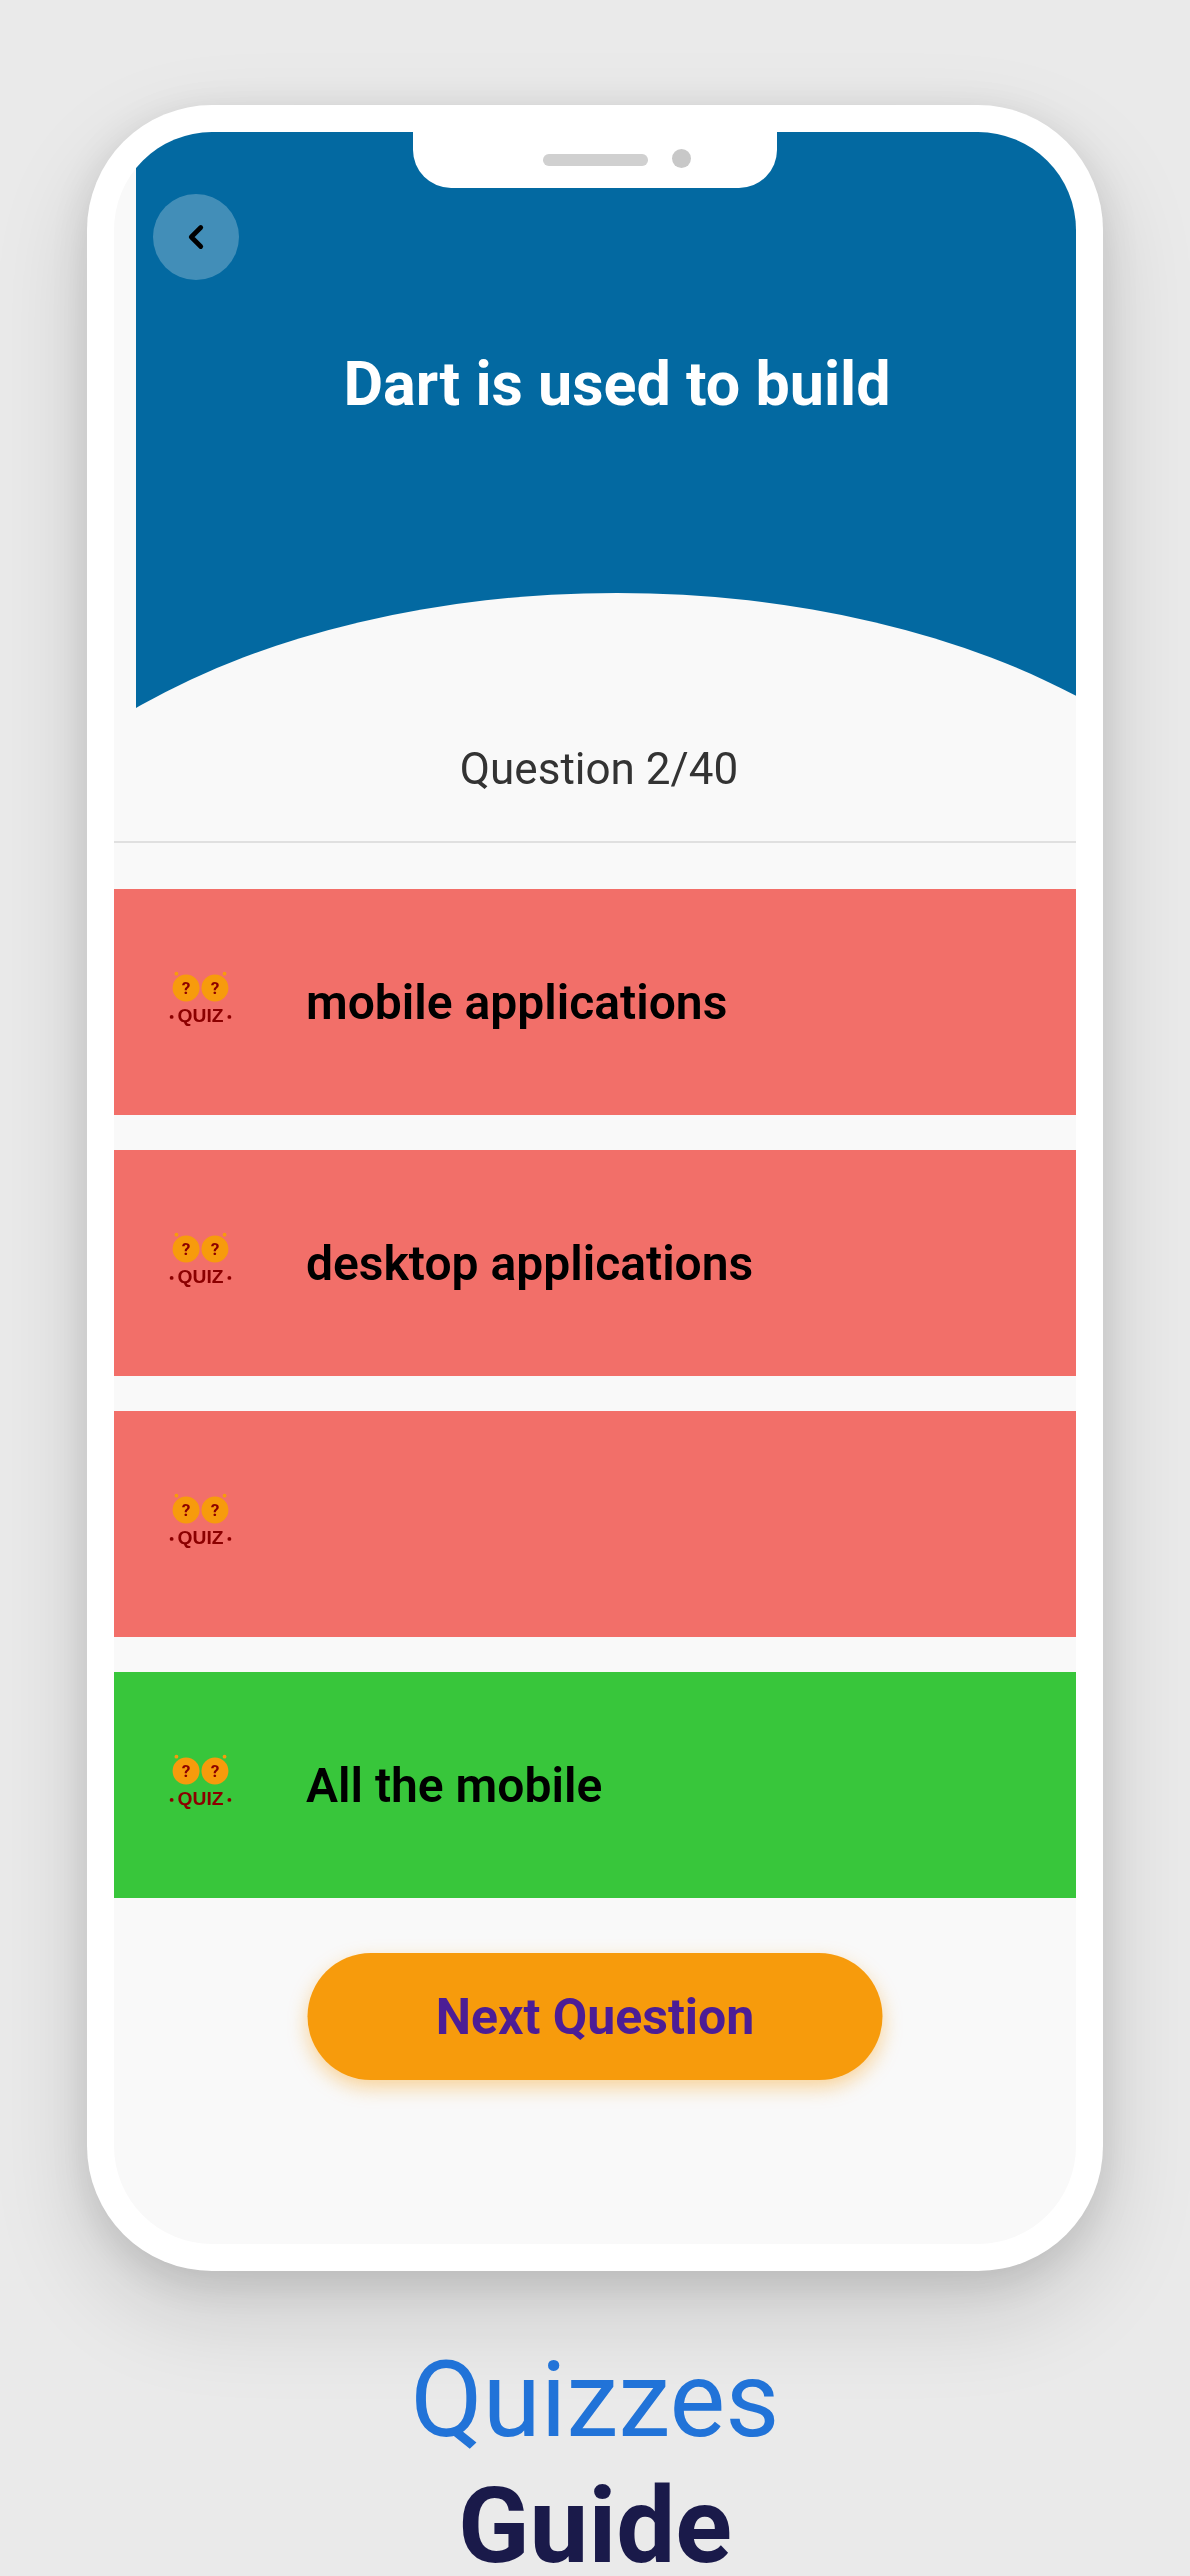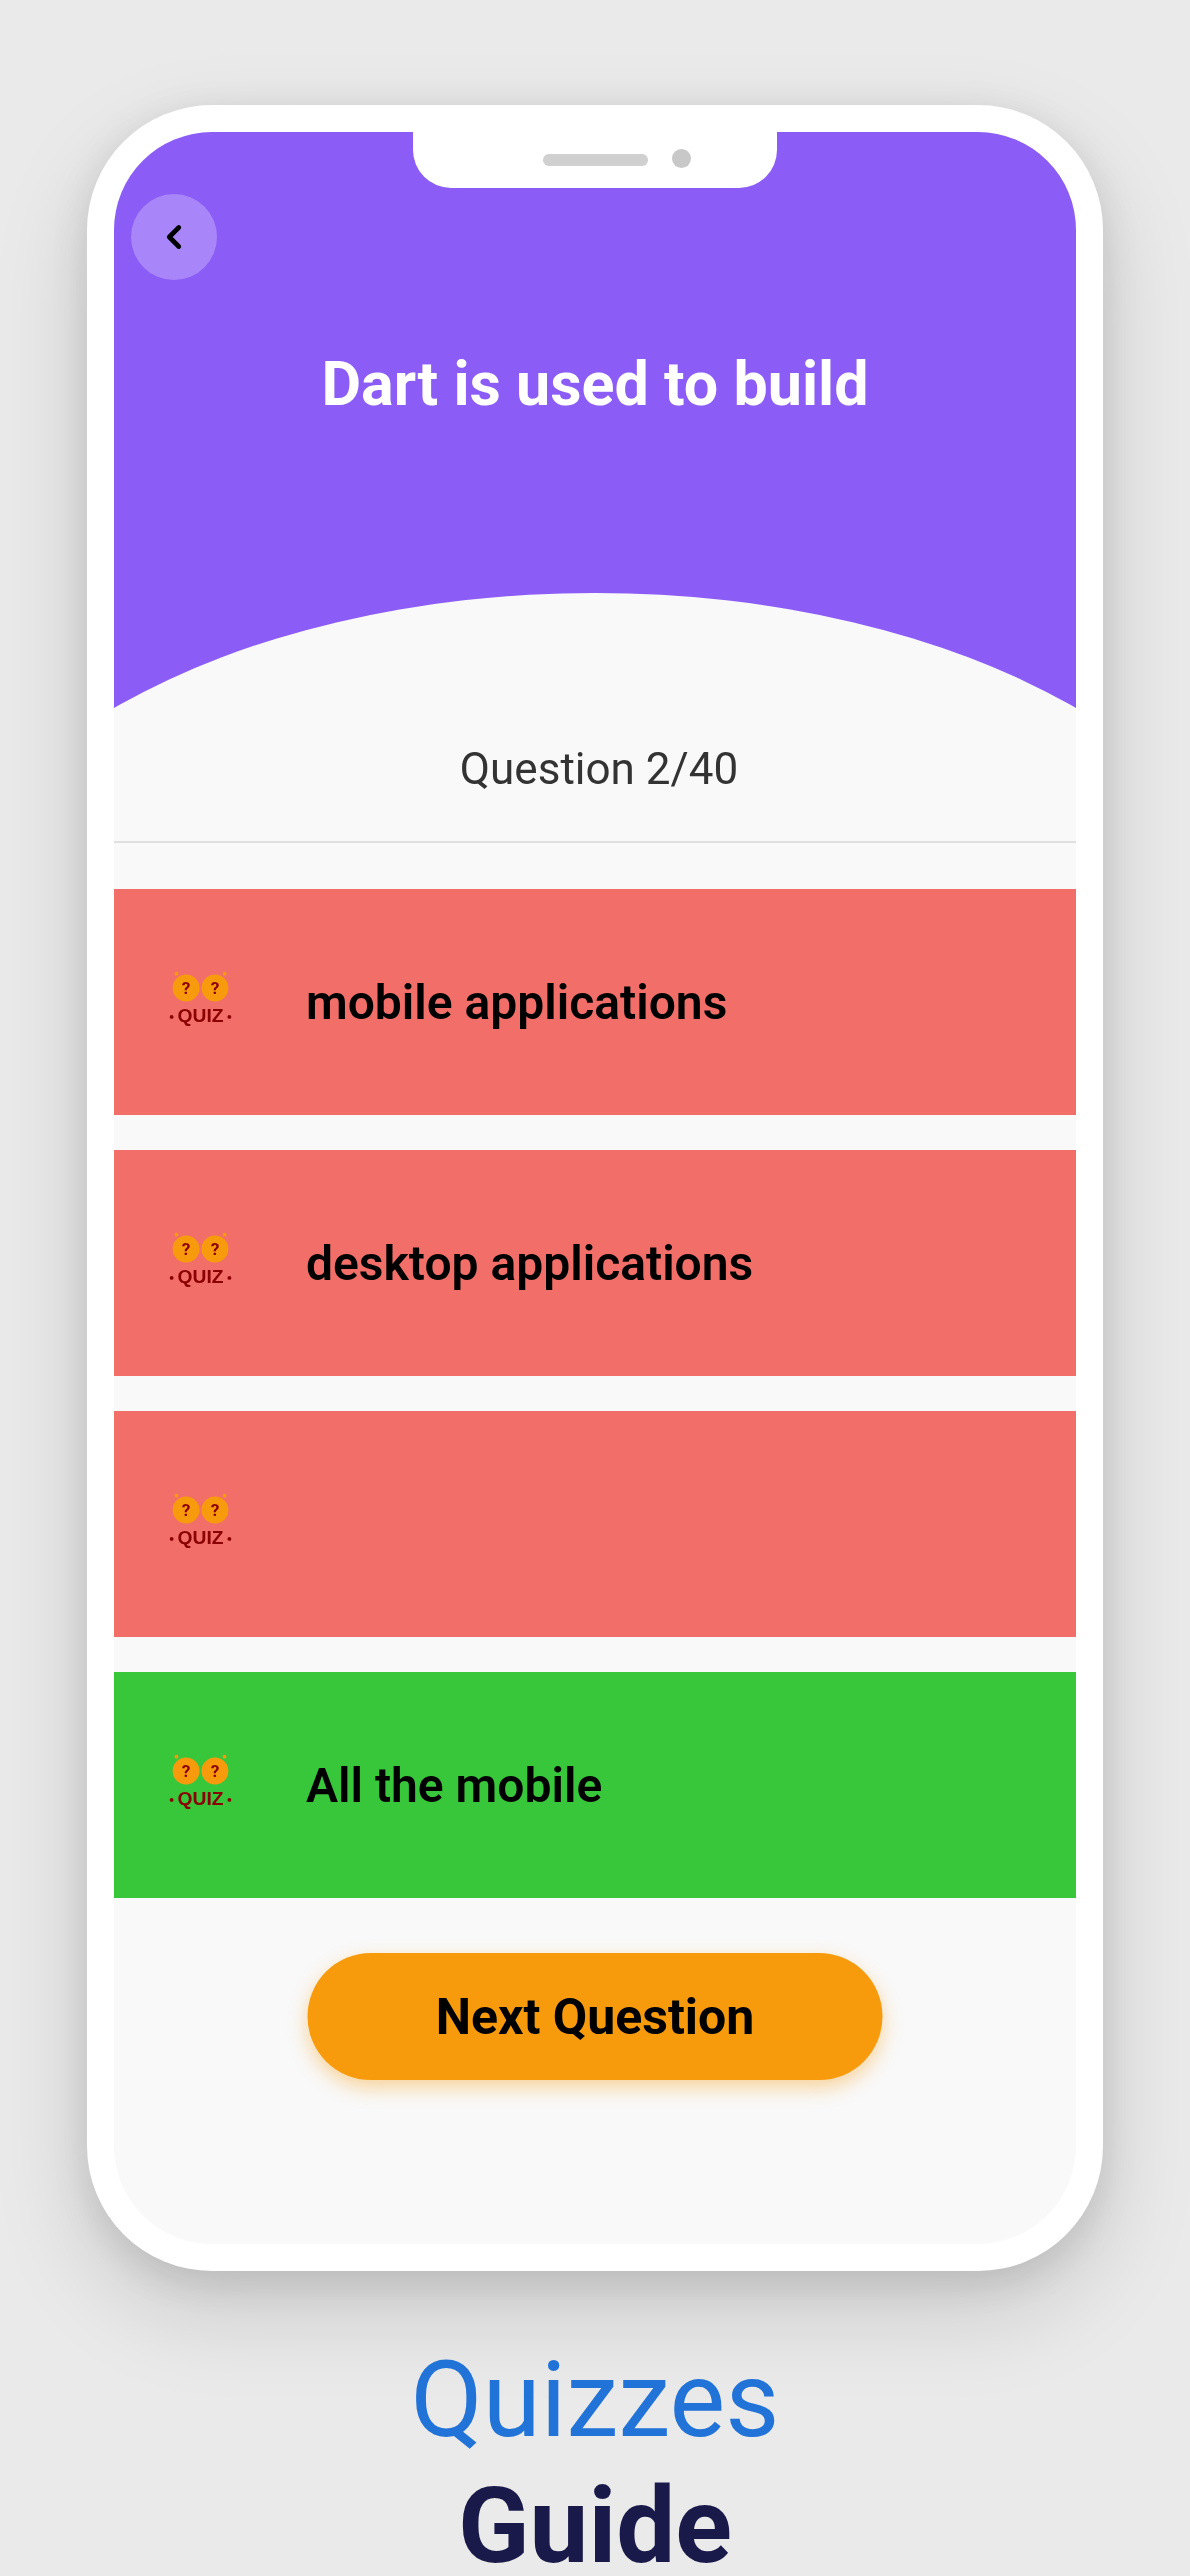--- a/index.html
+++ b/index.html
@@ -68,22 +68,23 @@
       border-radius: 50%;
       position: absolute;
       right: 86px;
       top: 17px;
     }
     
     .header {
       position: relative;
       width: 100%;
       height: 604px;
-      background: #8b5cf6;
+      background: #0369a1;
       overflow: hidden;
+      margin-left: 22px;
     }
     
     .header-curve {
       position: absolute;
       bottom: -240px;
       left: -20%;
       width: 140%;
       height: 383px;
       background: #f9f9f9;
       border-radius: 50% 50% 0 0 / 100% 100% 0 0;
@@ -190,21 +191,21 @@
       top: 1821px;
       left: 50%;
       transform: translateX(-50%);
       width: 575px;
       height: 127px;
       background: #f79b0c;
       border-radius: 67px;
       display: flex;
       align-items: center;
       justify-content: center;
-      color: #000000;
+      color: #4c1d95;
       font-size: 50px;
       font-weight: 700;
       cursor: pointer;
       box-shadow: 0 7.7px 19px rgba(247,155,12,0.4);
     }
     
     .bottom-caption {
       position: absolute;
       top: 2338px;
       left: 0;

